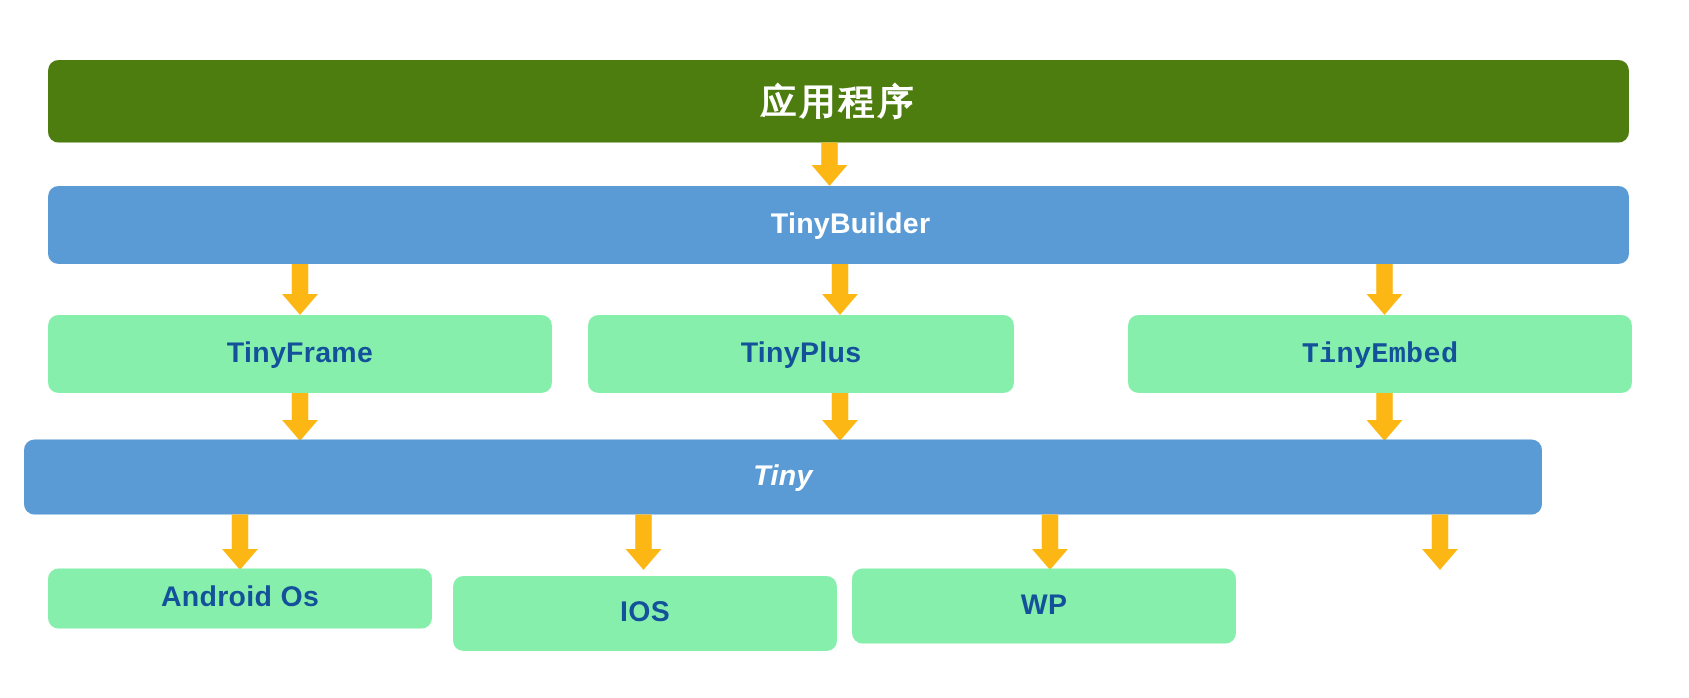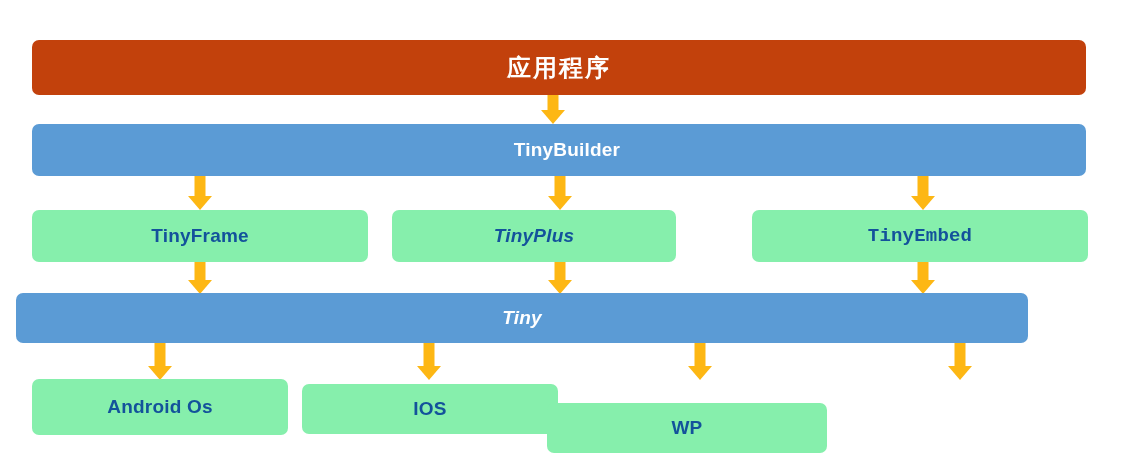--- a/index.html
+++ b/index.html
@@ -23,21 +23,21 @@
     border-radius: 7px;
     display: flex;
     align-items: center;
     justify-content: center;
     text-align: center;
     font-weight: bold;
     letter-spacing: 0.2px;
     user-select: none;
   }
   .node.app {
-    background: #c2410c;
+    background: #4d7c0f;
     color: #ffffff;
     font-size: 24px;
     letter-spacing: 2px;
   }
   .node.mid {
     background: #5B9BD5;
     color: #ffffff;
     font-size: 19px;
   }
   .node.leaf {
@@ -90,21 +90,21 @@
   <div class="arrow" style="left:546px; top:176px; width:28px; height:34px;">
     <span class="shaft" style="height:20px;"></span>
     <span class="head" style="top:20px;"></span>
   </div>
   <div class="arrow" style="left:909px; top:176px; width:28px; height:34px;">
     <span class="shaft" style="height:20px;"></span>
     <span class="head" style="top:20px;"></span>
   </div>
 
   <div class="node leaf" style="left:32px; top:210px; width:336px; height:52px;">TinyFrame</div>
-  <div class="node leaf" style="left:392px; top:210px; width:284px; height:52px;font-style:italic;">TinyPlus</div>
+  <div class="node leaf" style="left:392px; top:210px; width:284px; height:52px;">TinyPlus</div>
   <div class="node leaf" style="left:752px; top:210px; width:336px; height:52px;font-family:Liberation Mono, monospace;">TinyEmbed</div>
 
   <div class="arrow" style="left:186px; top:262px; width:28px; height:32px;">
     <span class="shaft" style="height:18px;"></span>
     <span class="head" style="top:18px;"></span>
   </div>
   <div class="arrow" style="left:546px; top:262px; width:28px; height:32px;">
     <span class="shaft" style="height:18px;"></span>
     <span class="head" style="top:18px;"></span>
   </div>
@@ -125,17 +125,17 @@
   </div>
   <div class="arrow" style="left:686px; top:343px; width:28px; height:37px;">
     <span class="shaft" style="height:23px;"></span>
     <span class="head" style="top:23px;"></span>
   </div>
   <div class="arrow" style="left:946px; top:343px; width:28px; height:37px;">
     <span class="shaft" style="height:23px;"></span>
     <span class="head" style="top:23px;"></span>
   </div>
 
-  <div class="node leaf" style="left:32px; top:379px; width:256px; height:56px;">Android Os</div>
+  <div class="node leaf" style="left:32px; top:379px; width:256px; height:40px;">Android Os</div>
   <div class="node leaf" style="left:302px; top:384px; width:256px; height:50px;">IOS</div>
-  <div class="node leaf" style="left:547px; top:379px; width:280px; height:50px;margin-top:24px;">WP</div>
+  <div class="node leaf" style="left:568px; top:379px; width:256px; height:50px;">WP</div>
 
 </div>
 
 </body></html>

